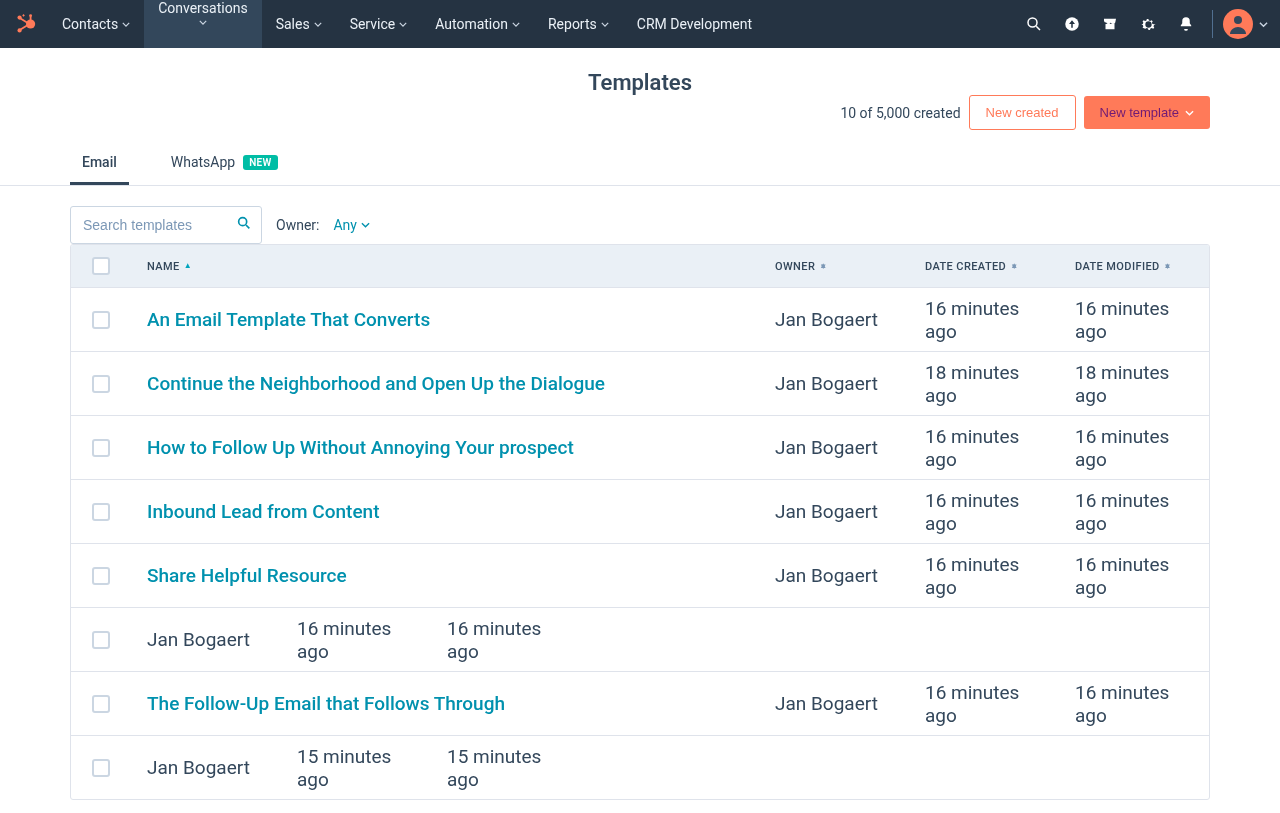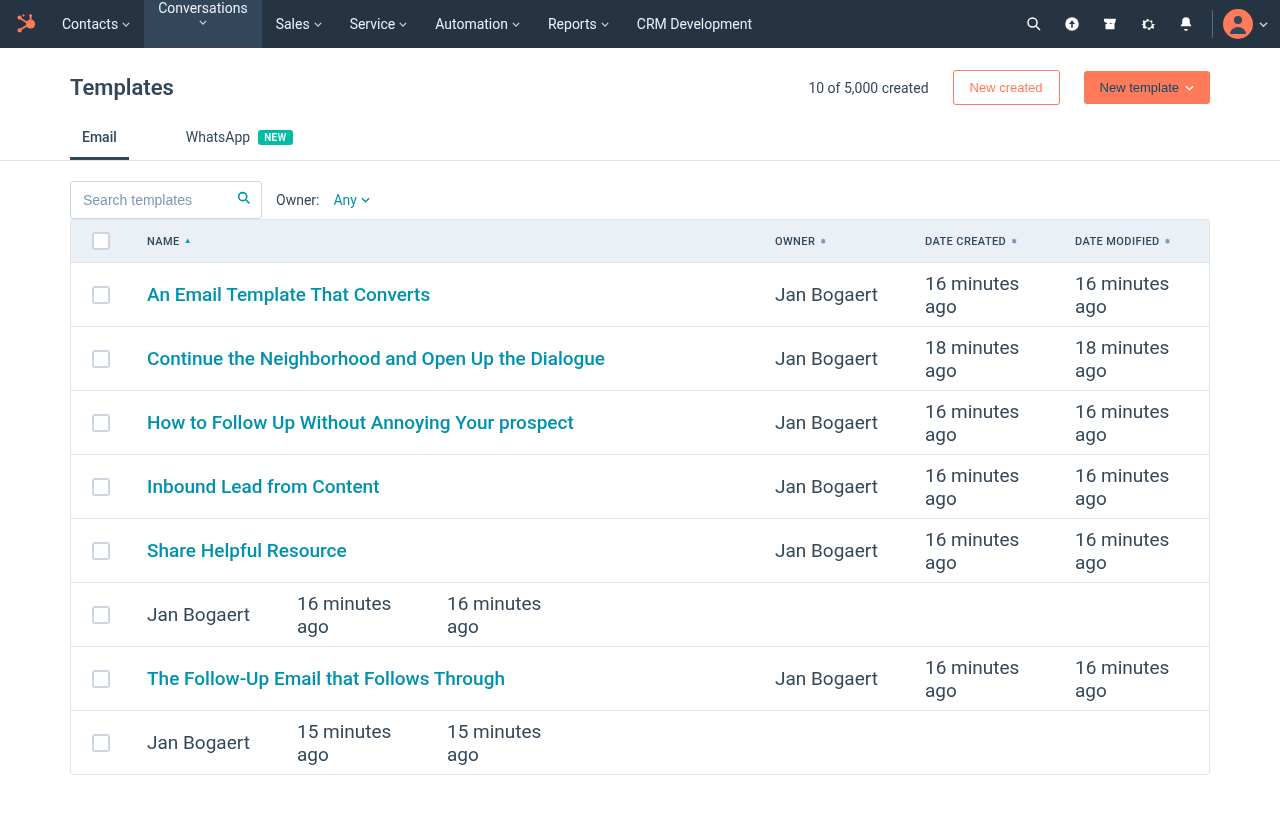--- a/index.html
+++ b/index.html
@@ -14,30 +14,30 @@
 .nav-spacer { flex:1; }
 .nav-icons { display:flex; align-items:center; gap:18px; margin-right:6px; }
 .nav-iconbtn { width:20px; height:20px; display:flex; align-items:center; justify-content:center; color:#fff; cursor:pointer; }
 .nav-sep { width:1px; height:28px; background:#516f90; margin:0 10px; }
 .avatar { width:30px; height:30px; border-radius:50%; background:#ff7a59; display:flex; align-items:center; justify-content:center; cursor:pointer; overflow:hidden; }
 .avatar svg { width:24px; height:24px; }
 .avatar-wrap { display:flex; align-items:center; gap:6px; cursor:pointer; color:#cbd6e2;}
 
 
 .page-wrap { padding: 0 70px; }
-.page-header { display:flex; align-items:center; padding: 22px 0 14px; }
+.page-header { display:flex; align-items:center; padding: 22px 0 14px; flex-direction: column; }
 .page-title { font-size: 22px; font-weight:600; color:#33475b; }
-.header-right { margin-left:auto; display:flex; align-items:center; gap:24px; }
+.header-right { margin-left:auto; display:flex; align-items:center; gap:8px; }
 .count-text { font-size:14px; color:#33475b; }
 .btn { font-size:13px; padding:9px 16px; border-radius:3px; cursor:pointer; display:inline-flex; align-items:center; gap:6px; }
 .btn-outline { border:1px solid #ff7a59; color:#ff7a59; background:#fff; }
-.btn-primary { border:none; background:#ff7a59; color:#0c4a6e;text-align:right; }
-
-
-.tabs { display:flex; gap:45px; border-bottom:1px solid #dfe3eb; margin-left:-70px; margin-right:-70px; padding:0 70px; }
+.btn-primary { border:none; background:#ff7a59; color:#701a75;text-align:right; }
+
+
+.tabs { display:flex; gap:30px; border-bottom:1px solid #dfe3eb; margin-left:-70px; margin-right:-70px; padding:0 70px; }
 .tab { padding: 10px 12px 12px; font-size:14px; color:#33475b; cursor:pointer; display:flex; align-items:center; gap:8px; border-bottom:3px solid transparent; }
 .tab.active { border-bottom-color:#33475b; font-weight:500;}
 .badge-new { background:#00bda5; color:#fff; font-size:10px; font-weight:600; padding:2px 6px; border-radius:3px; letter-spacing:0.3px; }
 
 
 .toolbar { display:flex; align-items:center; gap:14px; padding:20px 0 0; }
 .search-wrap { position:relative; }
 .search-input { width:192px; height:38px; border:1px solid #cbd6e2; border-radius:3px; padding:0 36px 0 12px; font-size:14px; color:#33475b; }
 .search-input::placeholder{ color:#7c98b6; }
 .search-icon { position:absolute; right:10px; top:50%; transform:translateY(-50%); color:#0091ae; pointer-events:none; }

